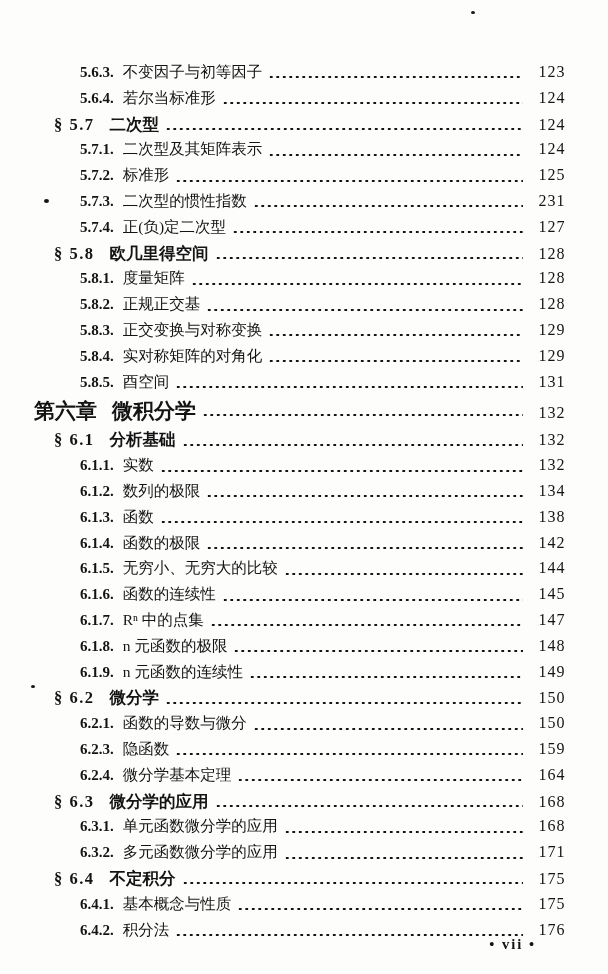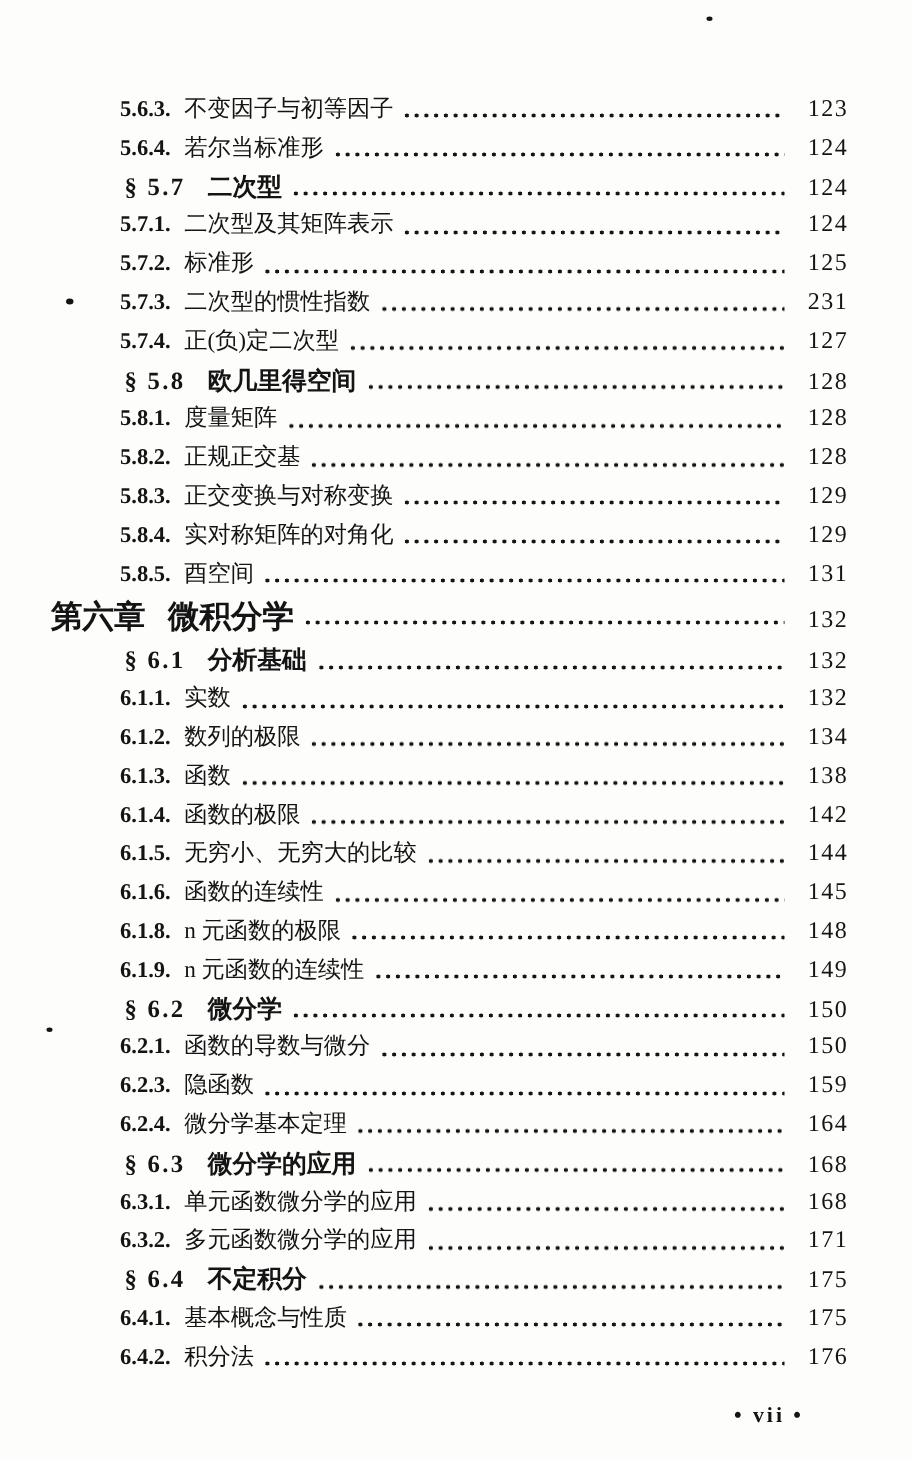--- a/index.html
+++ b/index.html
@@ -12,21 +12,21 @@
     font-family:"Liberation Serif","DejaVu Serif",serif;
     overflow:hidden;
   }
   .toc {
     position:absolute; top:14px; left:0; right:0;
     padding-right:34px;
     margin-top:48px;
   }
   .row { display:flex; align-items:baseline; height:25.8px; white-space:nowrap; }
   .row.sub     { padding-left:80px; font-size:15.5px; }
-  .row.sec     { padding-left:83px; font-size:16.5px; font-weight:bold; }
+  .row.sec     { padding-left:54px; font-size:16.5px; font-weight:bold; }
   .row.chapter { padding-left:34px; font-size:21px;  font-weight:bold; height:32px; }
   .num   { font-weight:bold; }
   .sub .num     { margin-right:9px;  font-size:15px; }
   .sec .num     { margin-right:15px; letter-spacing:1.5px; }
   .chapter .num { margin-right:15px; }
   .sub .title { font-weight:normal; }
   .leader {
     flex:1; align-self:stretch;
     margin:0 7px 0 6px;
     background-image:radial-gradient(circle, var(--ink) 1.25px, transparent 1.45px);
@@ -173,20 +173,26 @@
         <span class="leader"></span>
         <span class="pagenum">144</span>
       </div>
       <div class="row sub">
         <span class="num">6.1.6.</span>
         <span class="title">函数的连续性</span>
         <span class="leader"></span>
         <span class="pagenum">145</span>
       </div>
       <div class="row sub">
+        <span class="num">6.1.7.</span>
+        <span class="title">Rⁿ 中的点集</span>
+        <span class="leader"></span>
+        <span class="pagenum">147</span>
+      </div>
+      <div class="row sub">
         <span class="num">6.1.8.</span>
         <span class="title">n 元函数的极限</span>
         <span class="leader"></span>
         <span class="pagenum">148</span>
       </div>
       <div class="row sub">
         <span class="num">6.1.9.</span>
         <span class="title">n 元函数的连续性</span>
         <span class="leader"></span>
         <span class="pagenum">149</span>

